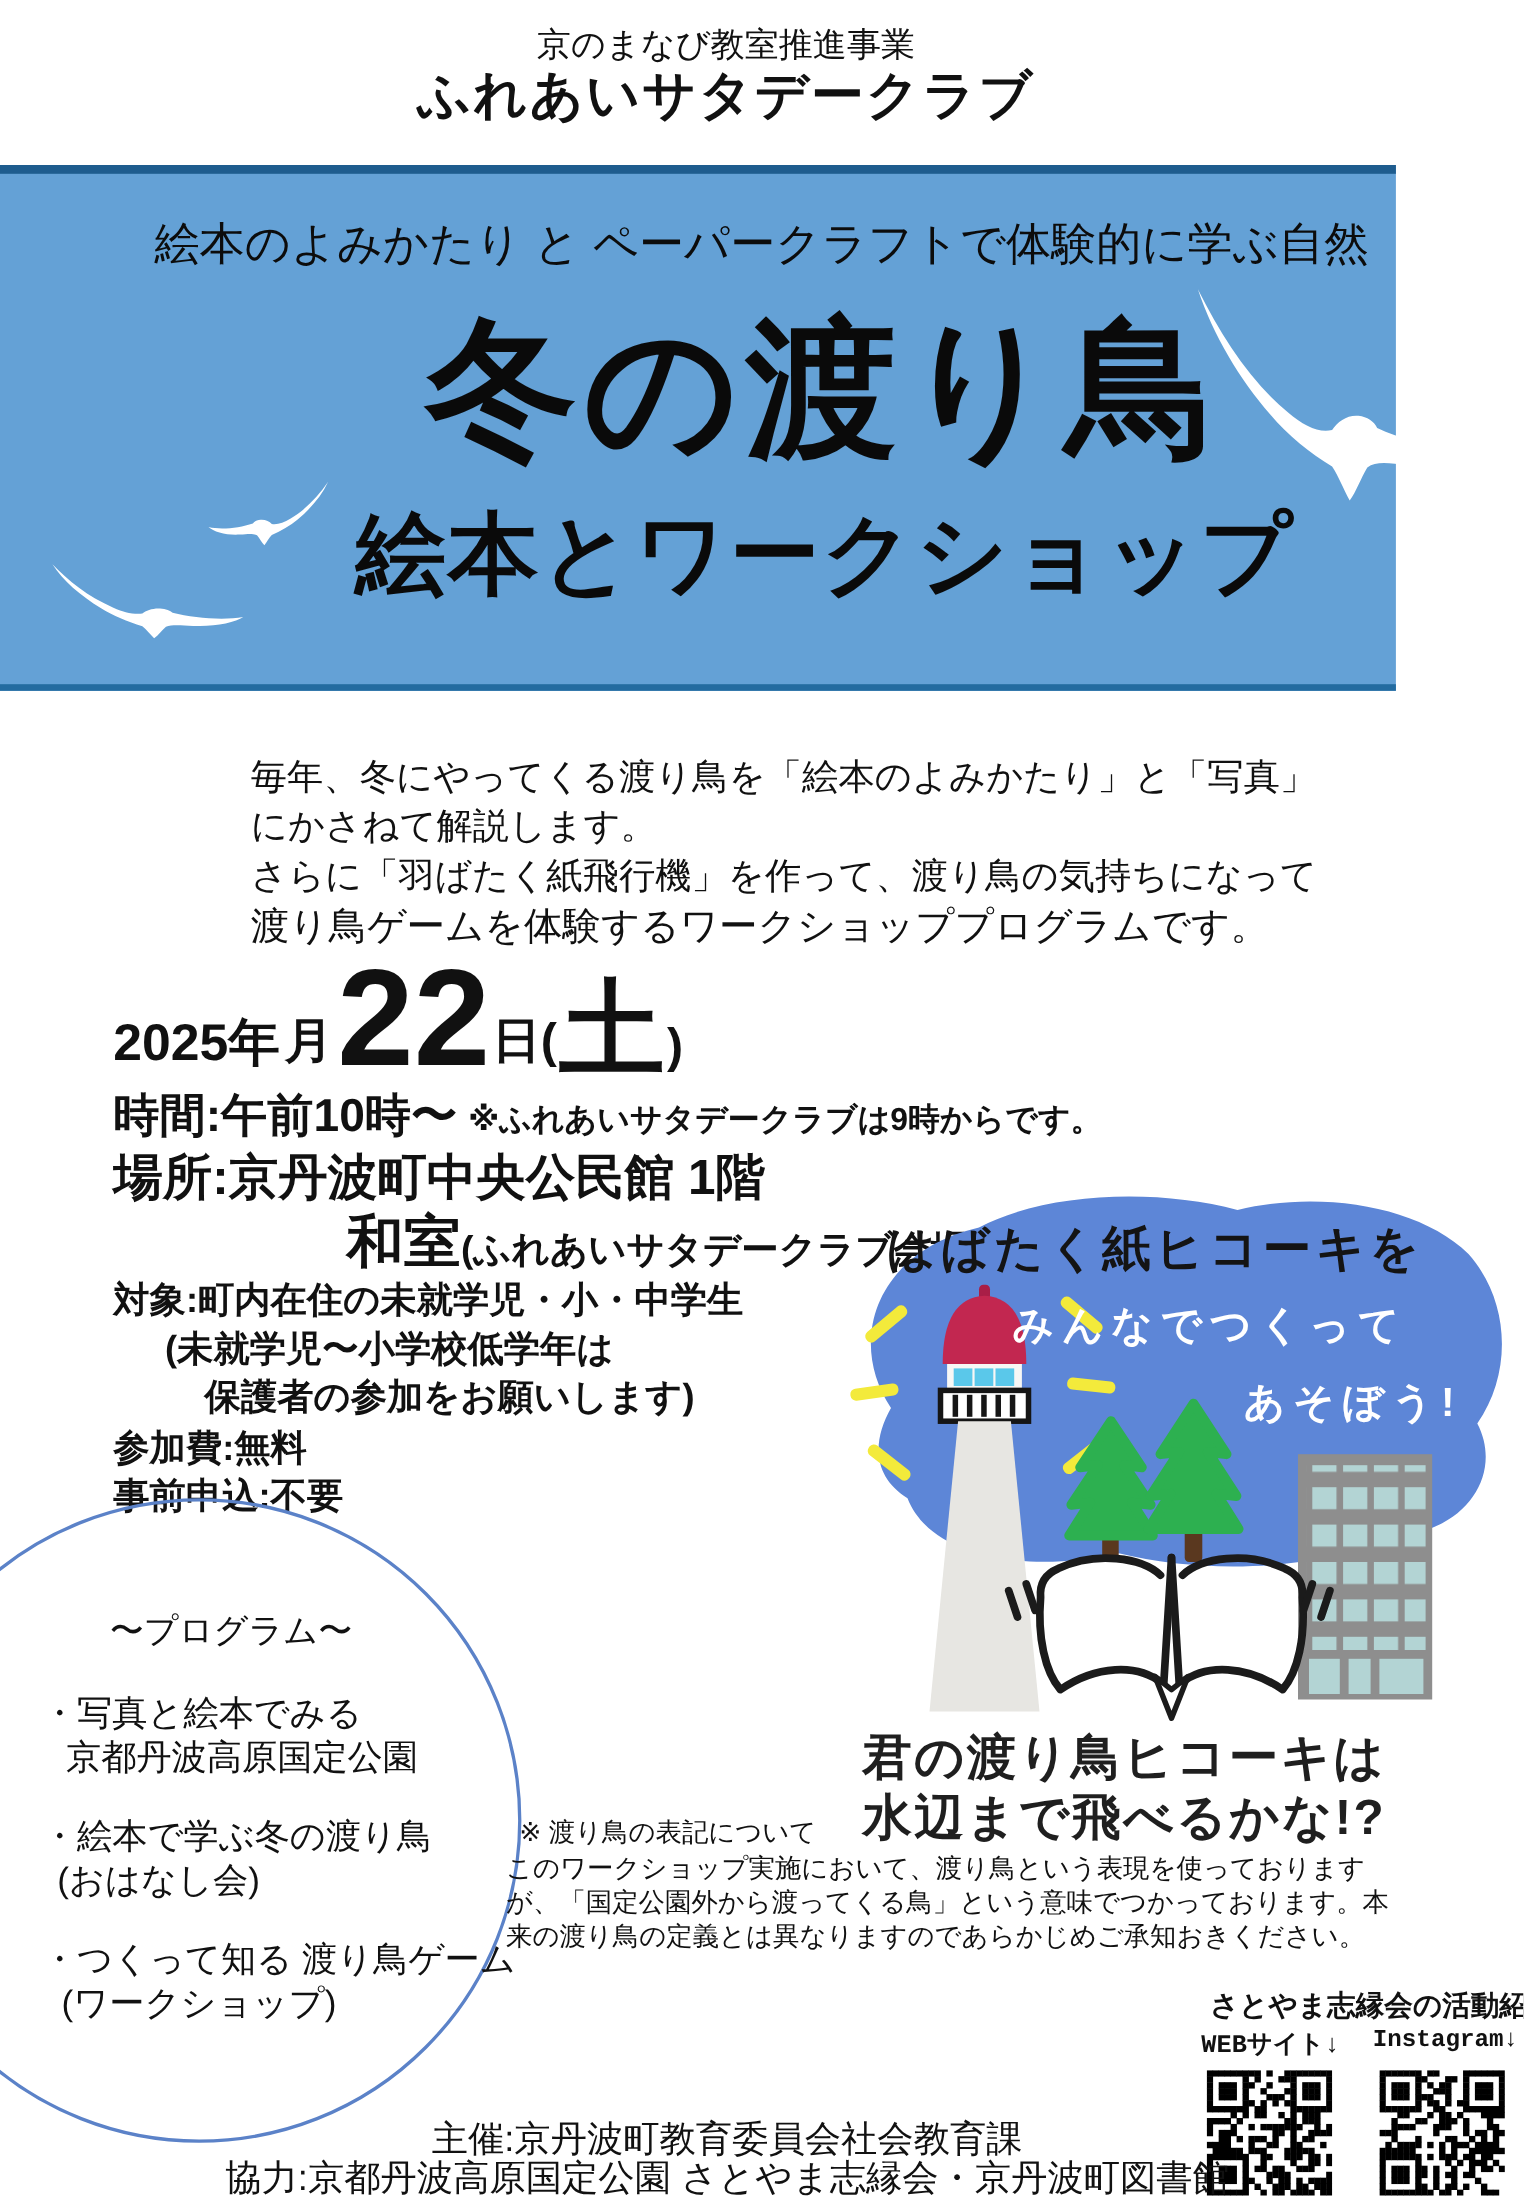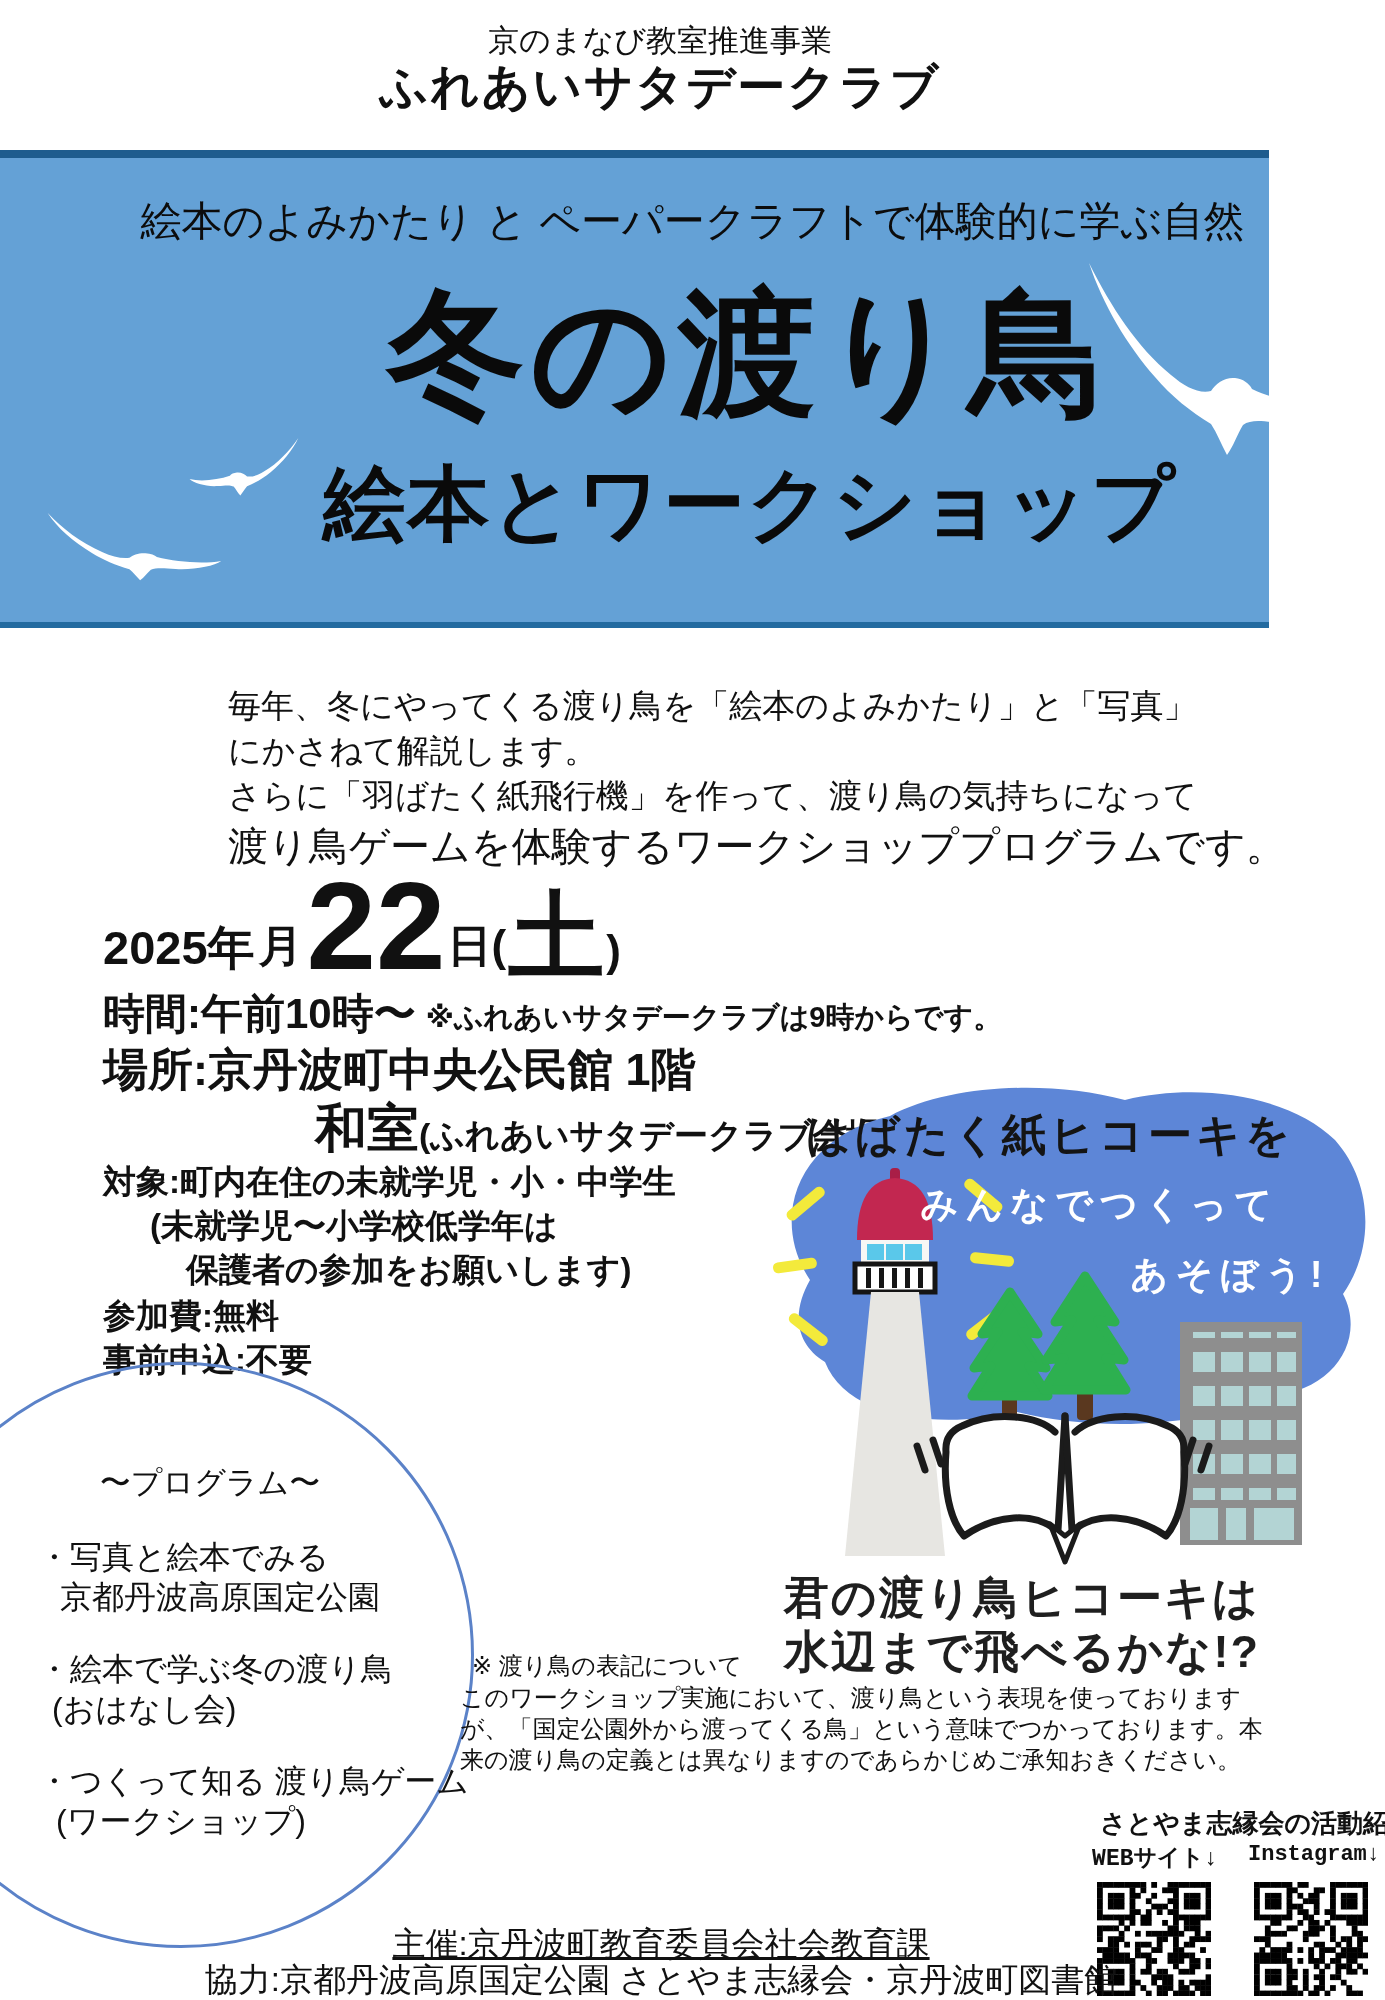--- a/index.html
+++ b/index.html
@@ -42,21 +42,21 @@
     </svg>
     <div class="t ctr" style="left:0;top:36px;width:1385px;font-size:41px;font-weight:500;color:#0c0c0c;">絵本のよみかたり と  ペーパークラフトで体験的に学ぶ自然</div>
     <div class="t ctr" style="left:110px;top:104px;width:1280px;font-size:138px;font-weight:800;letter-spacing:6px;color:#0a0a0a;">冬の渡り鳥</div>
     <div class="t ctr" style="left:110px;top:292px;width:1280px;font-size:82px;font-weight:800;letter-spacing:2px;color:#0a0a0a;">絵本とワークショップ</div>
   </div>
 
   <div>
     <div class="t" style="left:228px;top:684px;font-size:33px;">毎年、冬にやってくる渡り鳥を「絵本のよみかたり」と「写真」</div>
     <div class="t" style="left:228px;top:729px;font-size:33px;">にかさねて解説します。</div>
     <div class="t" style="left:228px;top:774px;font-size:33px;">さらに「羽ばたく紙飛行機」を作って、渡り鳥の気持ちになって</div>
-    <div class="t" style="left:228px;top:819px;font-size:40px;">渡り鳥ゲームを体験するワークショッププログラムです。</div>
+    <div class="t" style="left:228px;top:819px;font-size:35px;">渡り鳥ゲームを体験するワークショッププログラムです。</div>
   </div>
 
   <div class="t" style="left:103px;top:872px;height:116px;display:flex;align-items:flex-end;">
     <span class="xb" style="font-size:47px;margin-bottom:8px;">2025年</span>
     <span class="xb" style="font-size:44px;margin:0 4px 12px;">月</span>
     <span class="xb" style="font-size:125px;line-height:1;">22</span>
     <span class="xb" style="font-size:44px;margin:0 2px 12px;">日(</span>
     <span class="xb" style="font-size:96px;line-height:1;margin-bottom:4px;">土</span>
     <span class="xb" style="font-size:44px;margin:0 0 12px 2px;">)</span>
   </div>
@@ -647,16 +647,16 @@
       <rect x="37.3" y="106.7" width="5.7" height="5.7"></rect>
       <rect x="42.7" y="106.7" width="5.7" height="5.7"></rect>
       <rect x="53.3" y="106.7" width="5.7" height="5.7"></rect>
       <rect x="58.7" y="106.7" width="5.7" height="5.7"></rect>
       <rect x="69.3" y="106.7" width="5.7" height="5.7"></rect>
       <rect x="90.7" y="106.7" width="5.7" height="5.7"></rect>
       <rect x="96.0" y="106.7" width="5.7" height="5.7"></rect>
       <rect x="101.3" y="106.7" width="5.7" height="5.7"></rect>
     </svg>
 
-  <div class="t ctr" style="left:0;top:1922px;width:1322px;font-size:33px;text-decoration:underline;">主催:京丹波町教育委員会社会教育課</div>
+  <div class="t ctr" style="left:0;top:1922px;width:1322px;font-size:33px;">主催:京丹波町教育委員会社会教育課</div>
   <div class="t ctr" style="left:0;top:1958px;width:1322px;font-size:33px;">協力:京都丹波高原国定公園 さとやま志縁会・京丹波町図書館</div>
 
 </div>
 
 </body></html>

